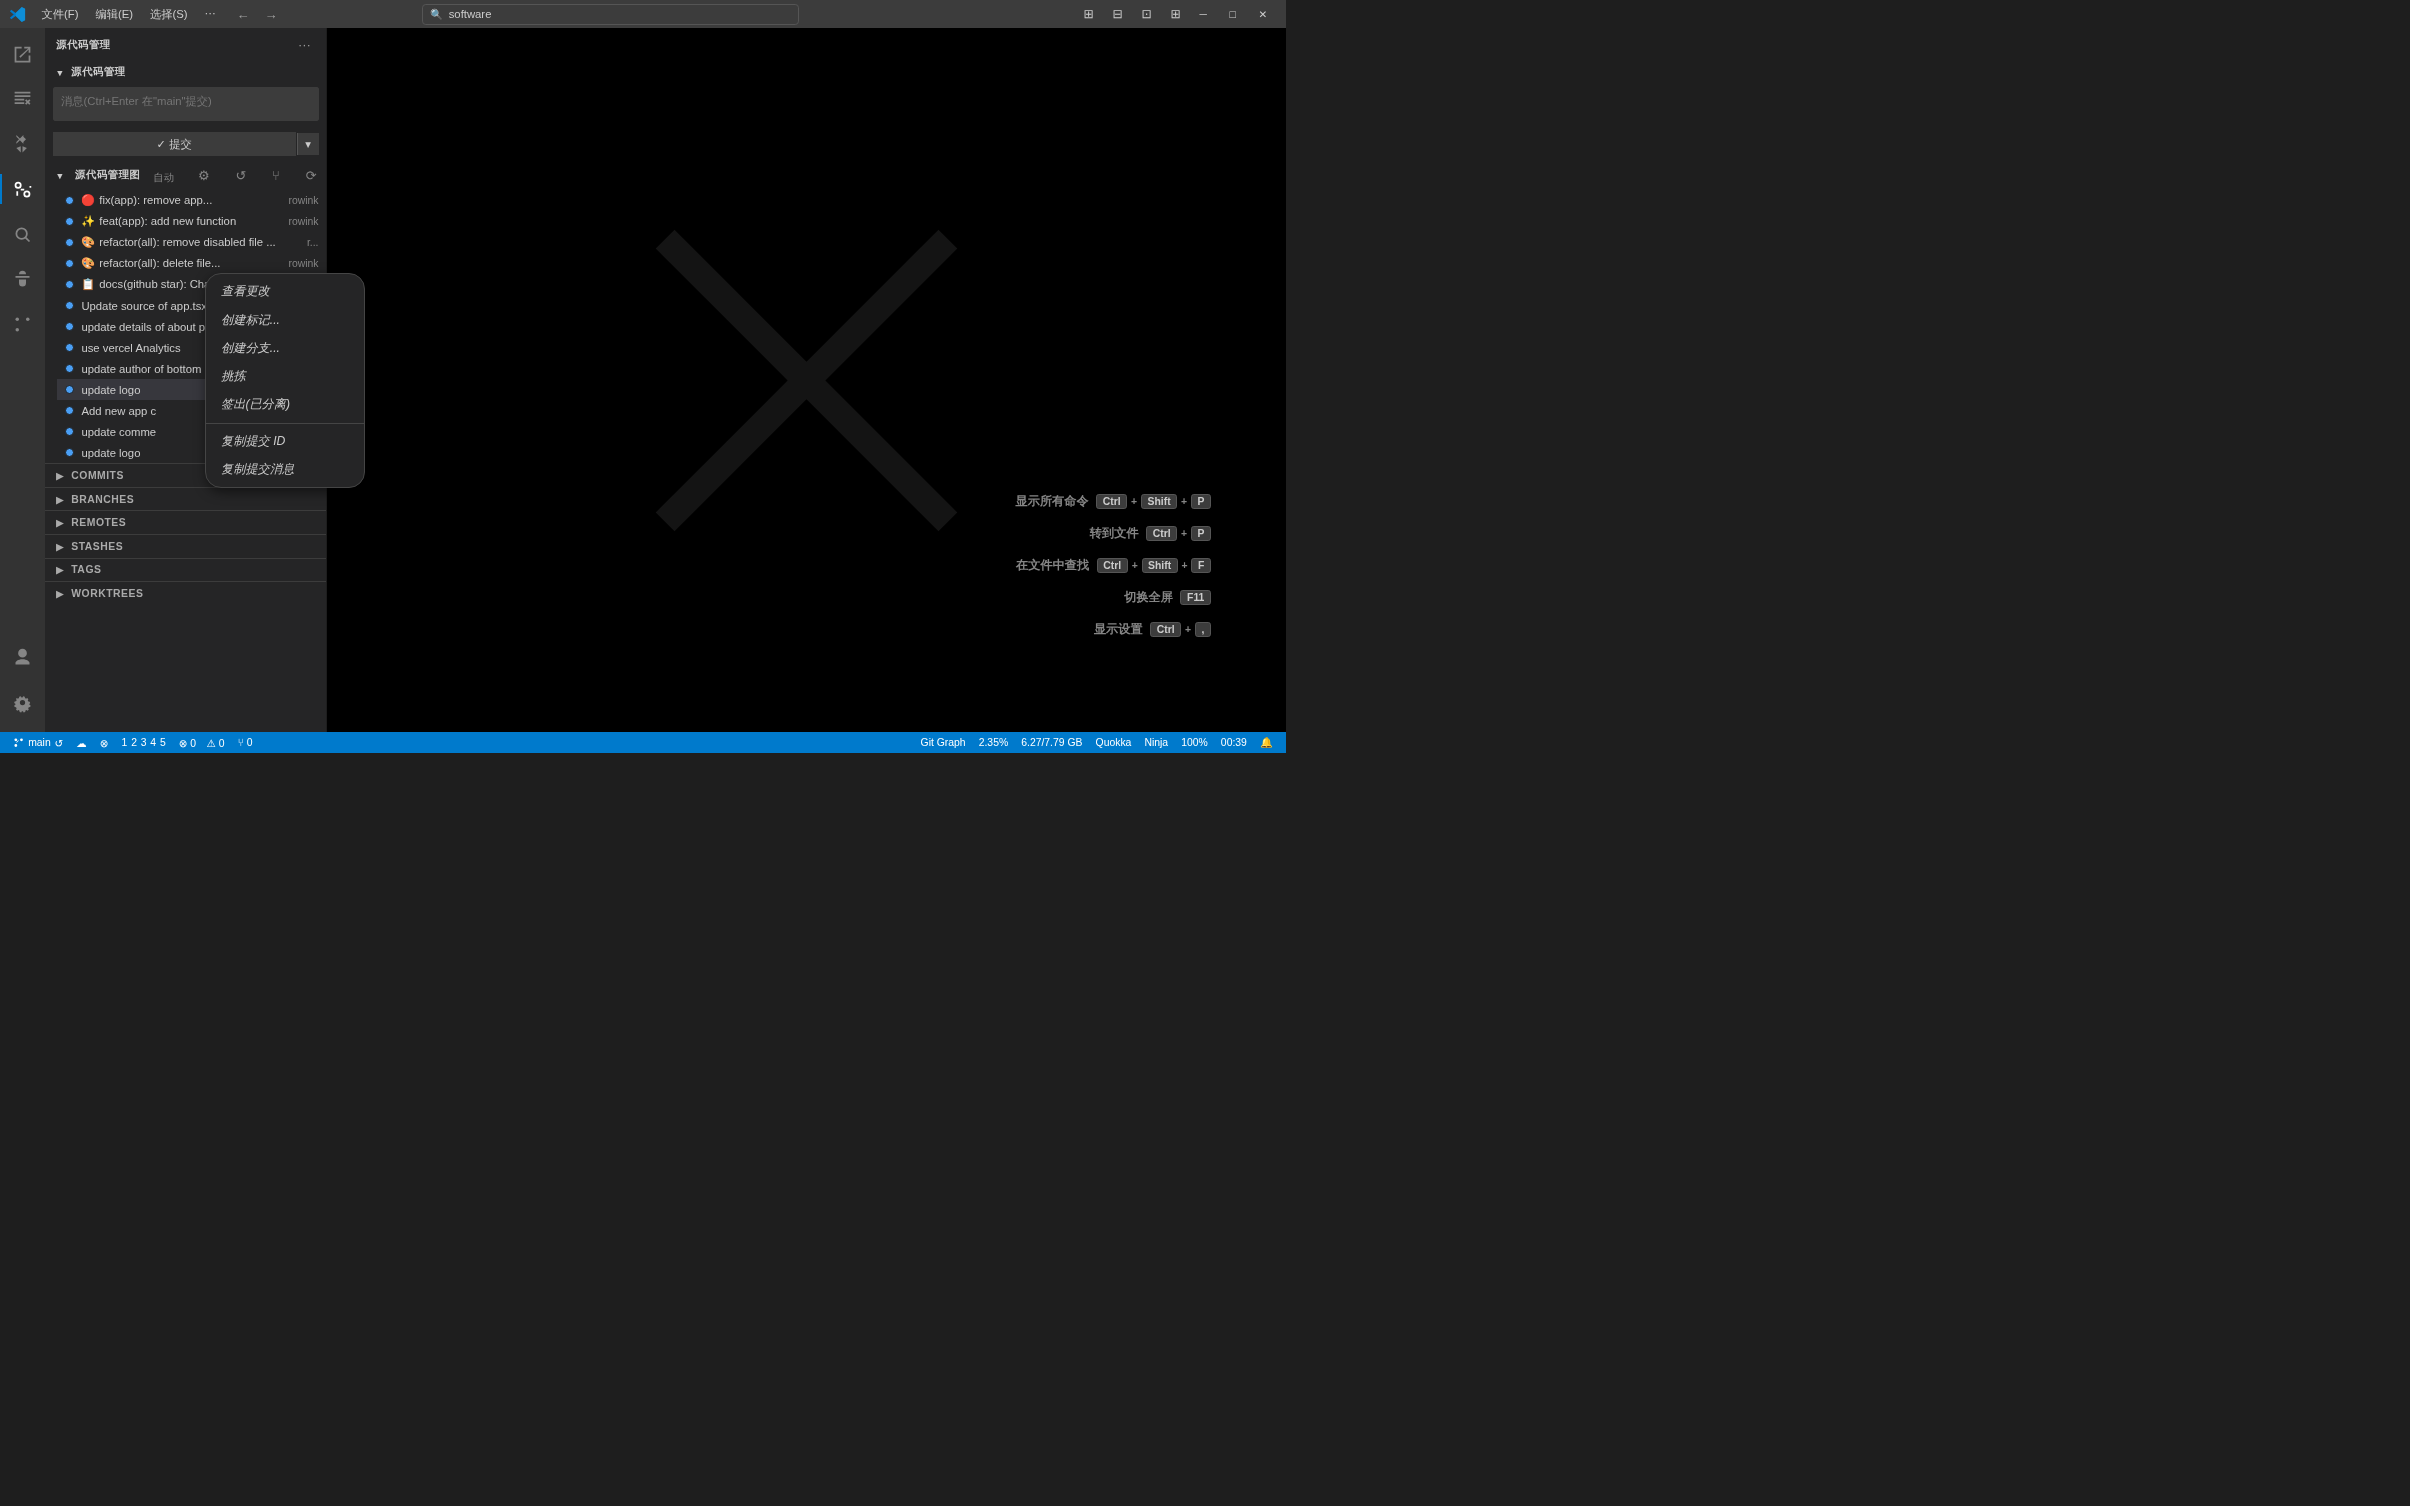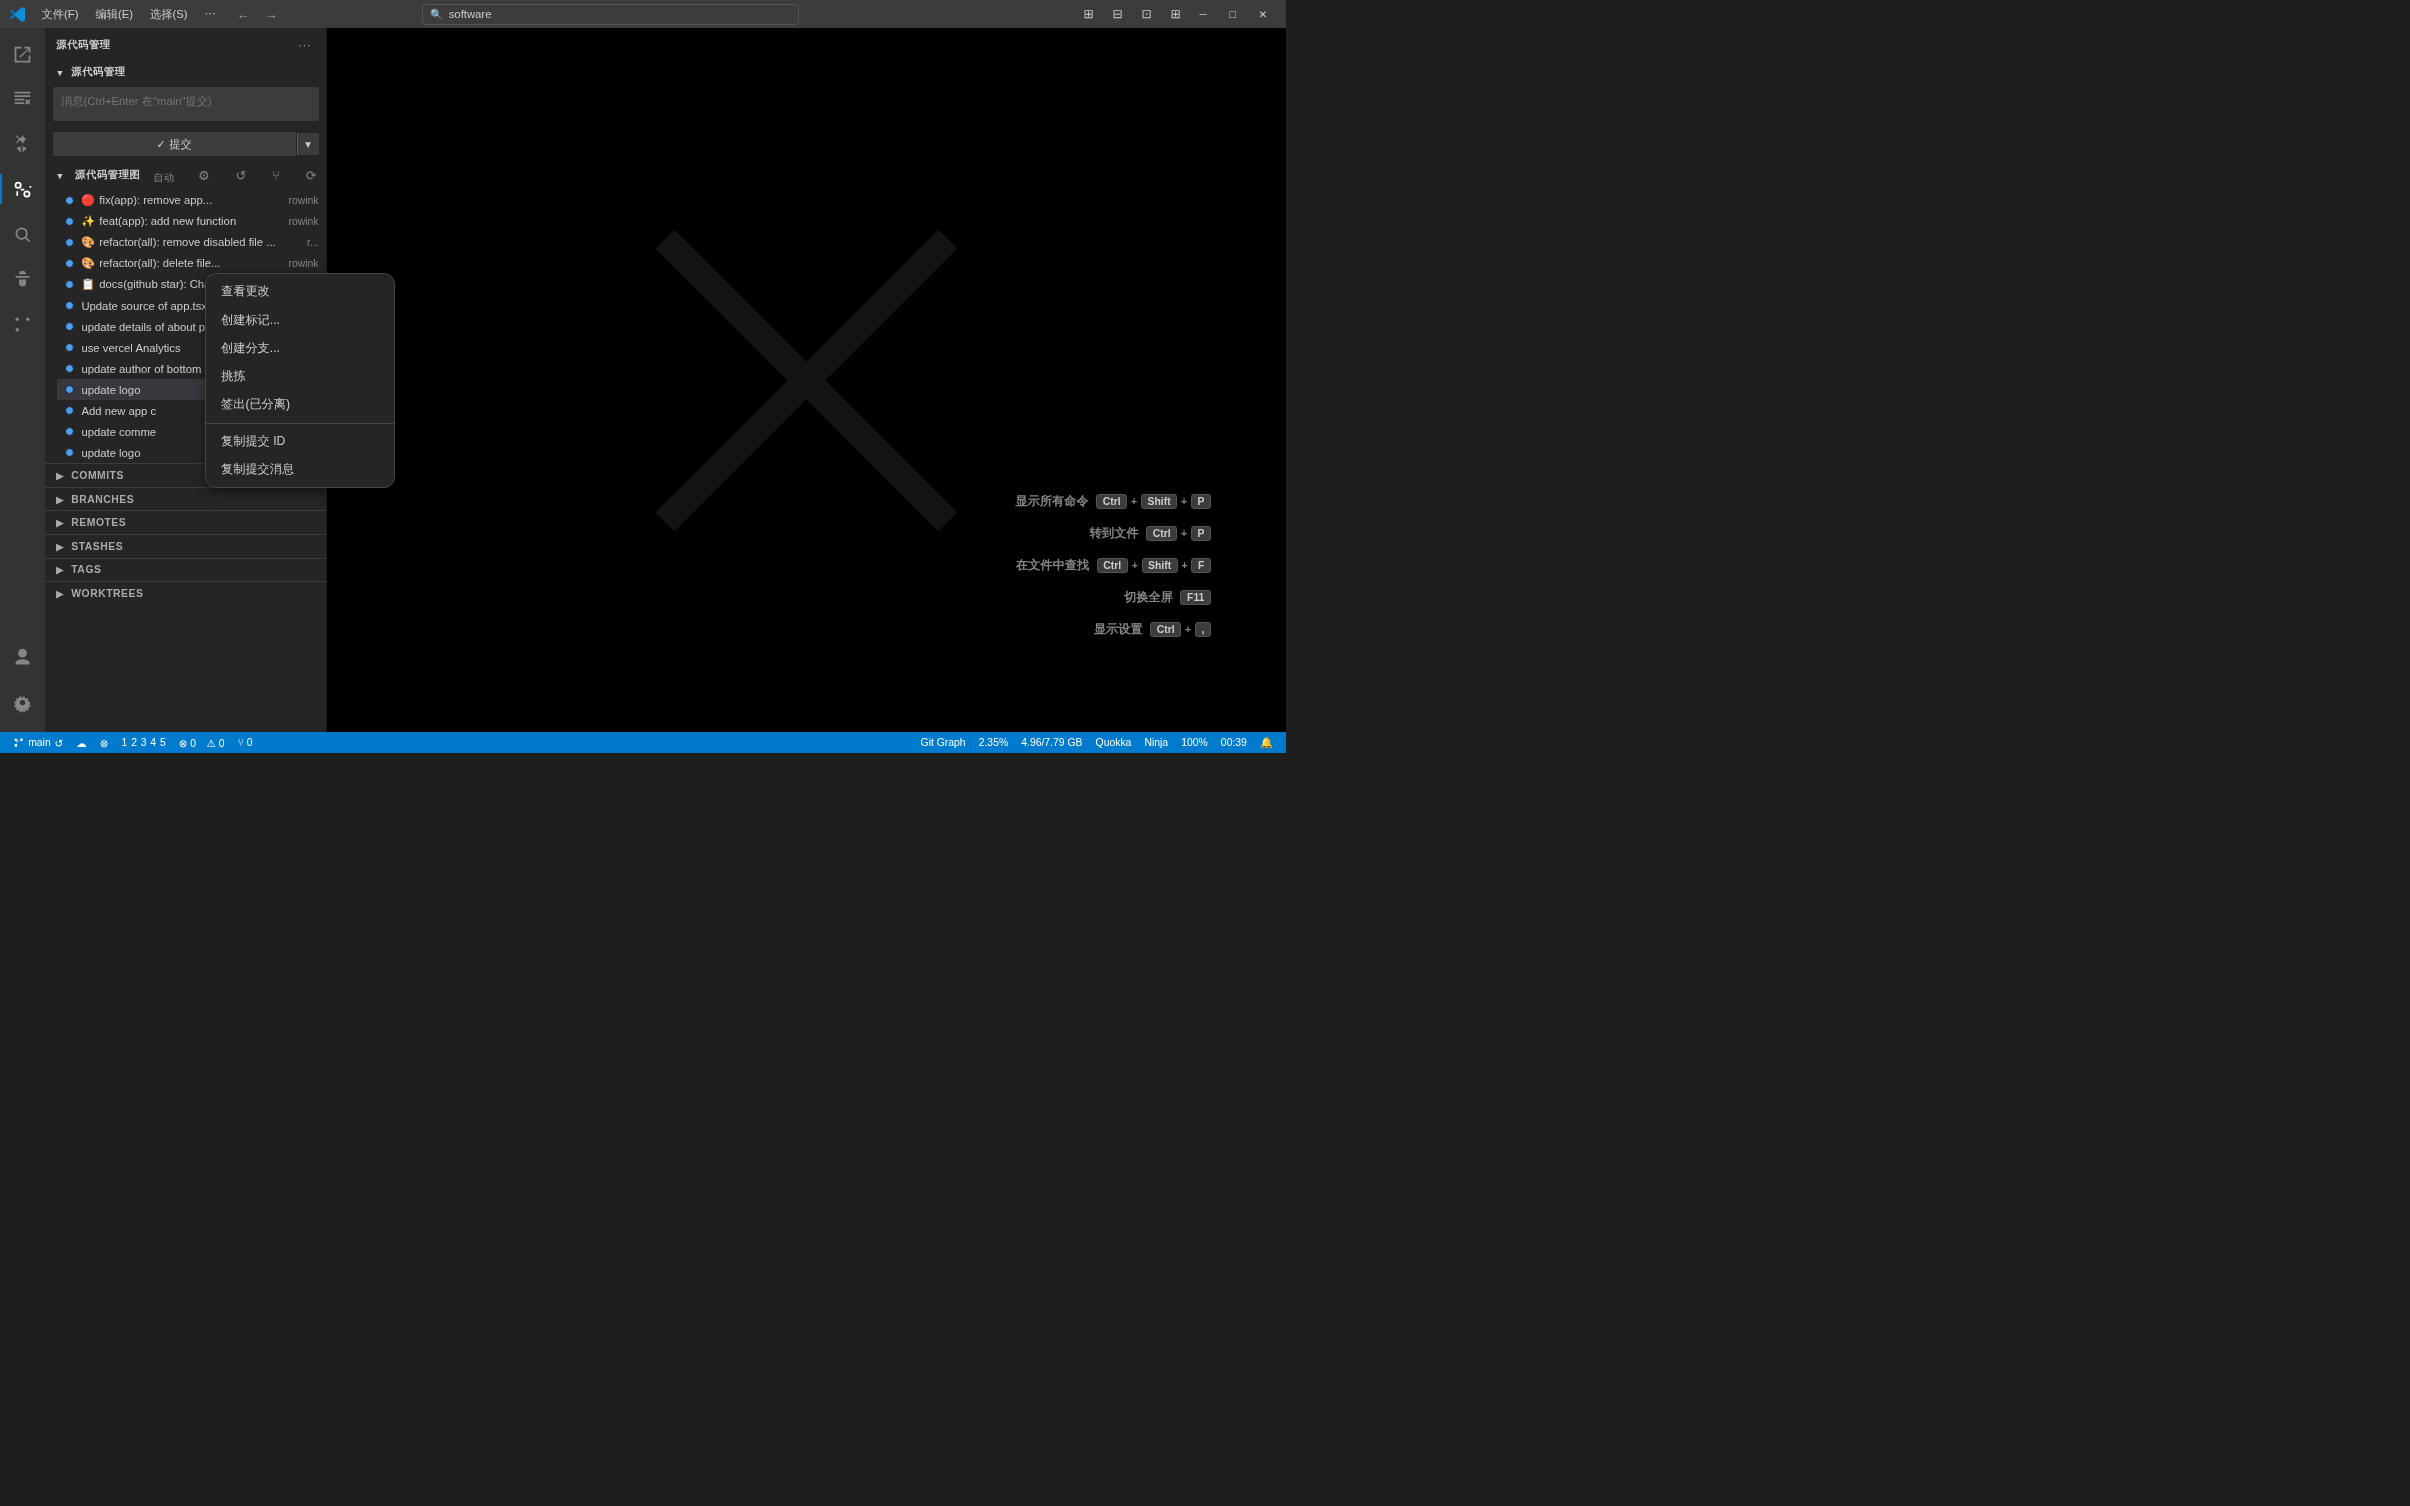--- a/index.html
+++ b/index.html
@@ -351,25 +351,26 @@
       color: #aaaaaa;
     }
 
     
     .context-menu {
       position: absolute;
       left: 205px;
       top: 273px;
       background: #252526;
       border: 0.9px solid #454545;
-      border-radius: 11px;
-      width: 190px;
+      border-radius: 16px;
+      width: 160px;
       z-index: 1000;
       box-shadow: 1.9px 3.8px 11.3px rgba(0,0,0,0.5);
       padding: 3.8px 0;
+      font-style: italic;
     }
     .context-menu-item {
       padding: 5.6px 15px;
       cursor: pointer;
       font-size: 12.2px;
       color: #cccccc;
       display: flex;
       align-items: center;
     }
     .context-menu-separator {
@@ -812,21 +813,21 @@
     <span>⑂ 0</span>
   </div>
   <div class="status-spacer"></div>
   <div class="status-item">
     <span>Git Graph</span>
   </div>
   <div class="status-item">
     <span>2.35%</span>
   </div>
   <div class="status-item">
-    <span>4.96/7.79 GB</span>
+    <span>6.27/7.79 GB</span>
   </div>
   <div class="status-item">
     <span>Quokka</span>
   </div>
   <div class="status-item">
     <span>Ninja</span>
   </div>
   <div class="status-item">
     <span>100%</span>
   </div>

